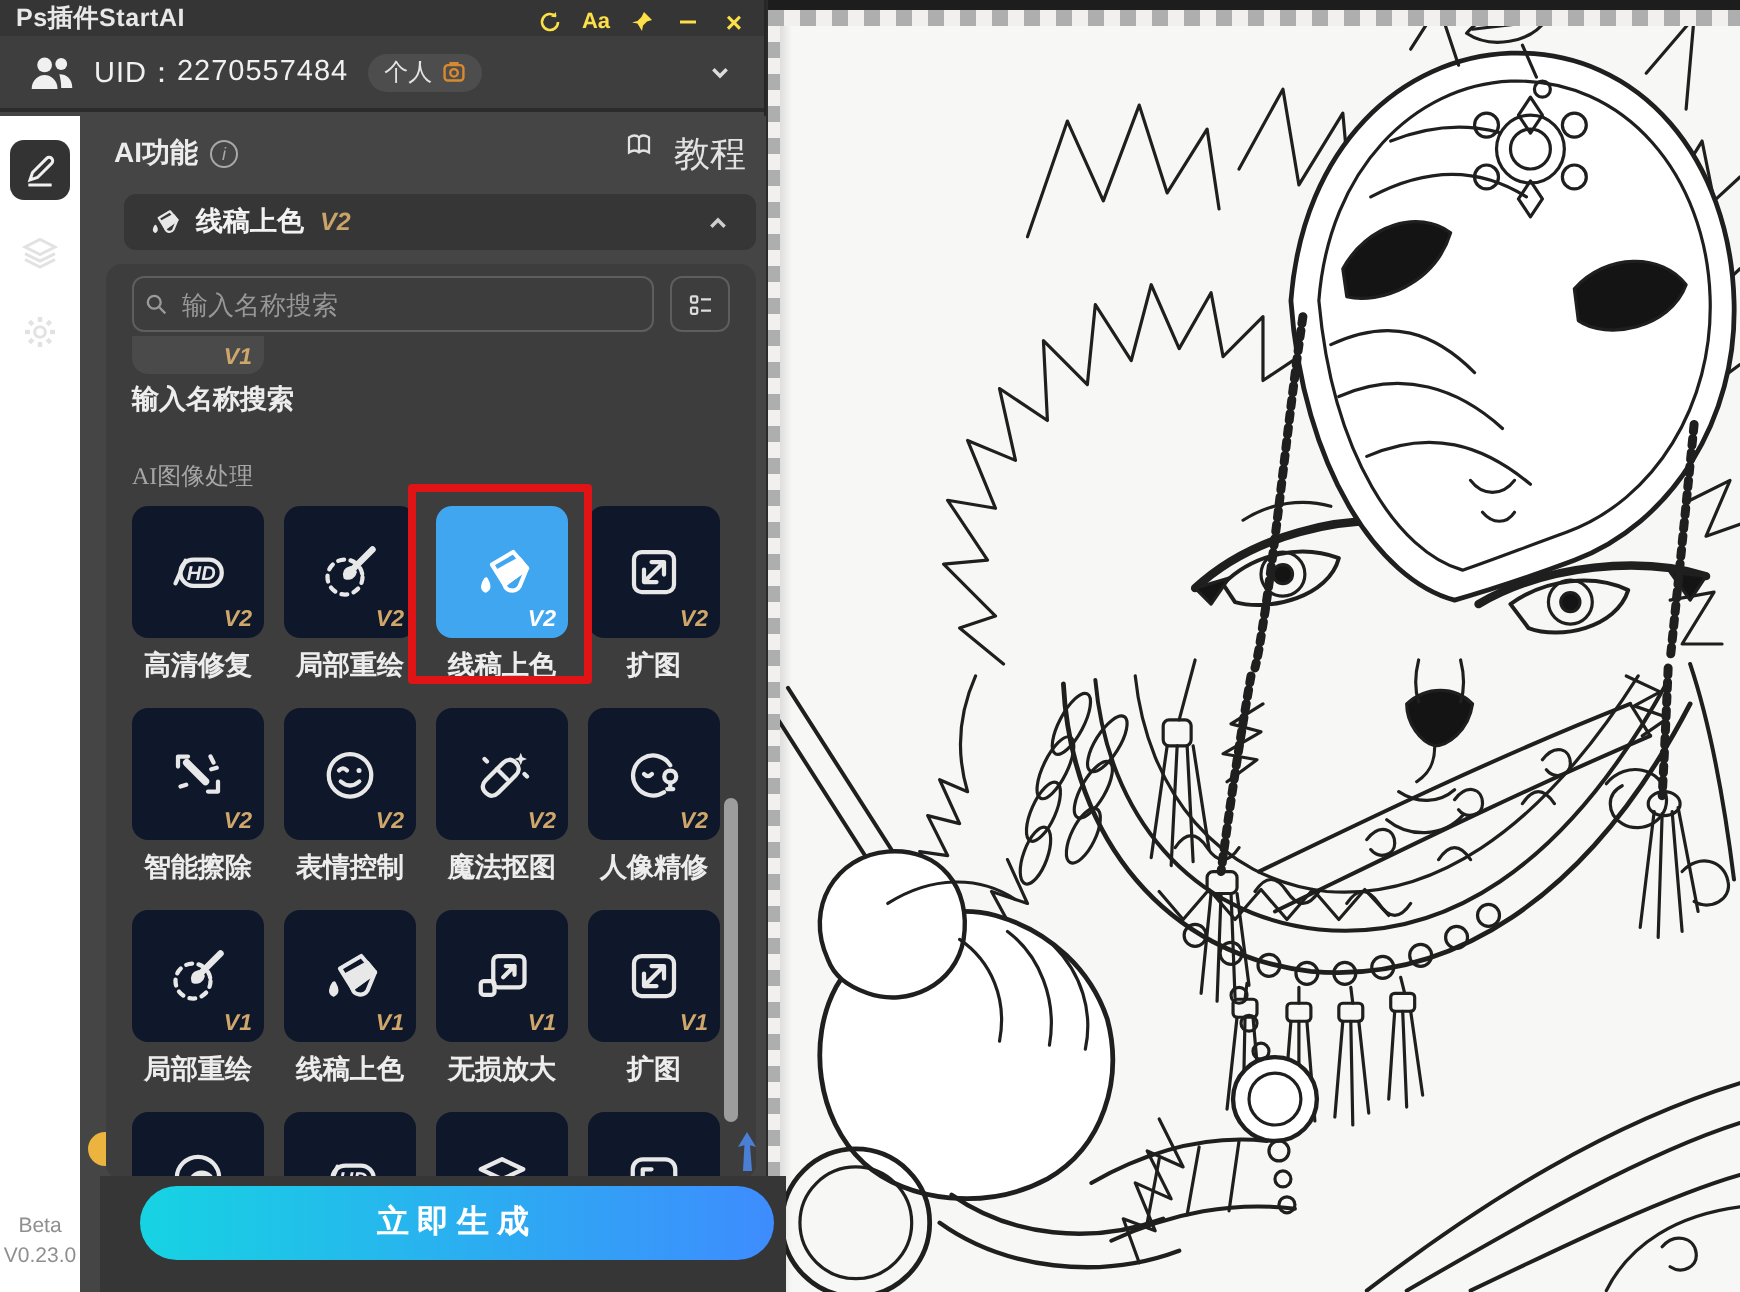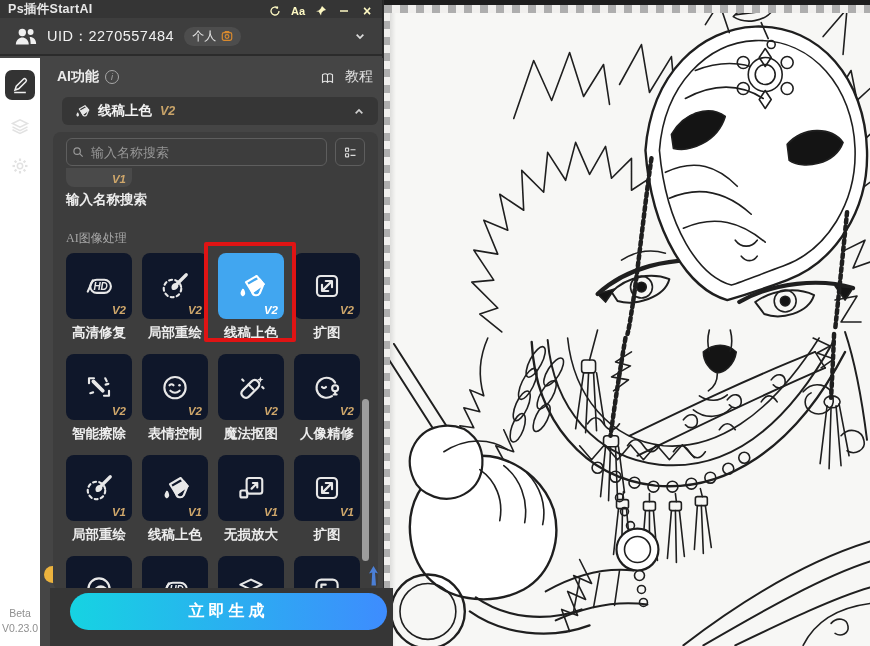--- a/index.html
+++ b/index.html
@@ -6,21 +6,21 @@
   html,body { width:870px; height:646px; overflow:hidden; background:#2b2b2b;
     font-family:"Liberation Sans","DejaVu Sans",sans-serif; }
   .app { position:relative; width:870px; height:646px; }
 
   
   .panel { position:absolute; left:0; top:0; width:383px; height:646px; background:#454545; border-right:1px solid #262626; }
 
   .titlebar { position:absolute; left:0; top:0; width:100%; height:18px; background:#353535;
     display:flex; align-items:flex-end; padding:0 8px; color:#e8e8e8; }
   .titlebar .title { font-size:12.5px; font-weight:bold; letter-spacing:.3px; }
-  .win-icons { margin-left:auto; display:flex; align-items:center; gap:9px; color:#fef9c3; }
+  .win-icons { margin-left:auto; display:flex; align-items:center; gap:9px; color:#fde047; }
   .win-icons .wicon { width:14px; height:14px; display:flex; align-items:center; justify-content:center; font-size:11px; cursor:default; }
   .win-icons svg { width:12px; height:12px; }
 
   .uid-row { position:absolute; left:0; top:18px; width:100%; height:38px; background:#3e3e3e;
     border-bottom:2px solid #2b2b2b; display:flex; align-items:center; padding:0 14px; color:#f0f0f0; }
   .uid-row .usr { width:24px; height:20px; margin-right:9px; }
   .uid-row .uid-text { font-size:14.5px; letter-spacing:.5px; }
   .badge { margin-left:10px; background:#4d4d4d; border-radius:10px; height:19px; padding:0 8px;
     display:flex; align-items:center; gap:5px; font-size:12px; color:#e3e3e3;text-align:center; }
   .badge svg { width:12px; height:12px; }
@@ -33,21 +33,21 @@
   .sb-icon { position:absolute; left:10px; width:20px; height:20px; color:#e2e2e2; }
   .sb-chip svg,.sb-icon svg { width:20px; height:20px; }
   .beta { position:absolute; left:0; bottom:10px; width:40px; text-align:center; color:#8f8f8f; font-size:10.5px; line-height:15px; }
 
   .content { position:absolute; left:40px; top:0; width:343px; height:588px; background:#454545; }
 
   .func-row { position:absolute; left:0; top:0; width:100%; height:38px; display:flex; align-items:center; padding:0 10px 0 17px; }
   .func-row .fr-title { color:#ececec; font-size:14px; font-weight:bold; }
   .info-ic { width:14px; height:14px; border:1.3px solid #a8a8a8; border-radius:50%; color:#a8a8a8;
     font-size:9px; display:flex; align-items:center; justify-content:center; margin-left:6px; font-style:italic; }
-  .tutorial { margin-left:auto; display:flex; align-items:flex-end; gap:10px; color:#e2e2e2; font-size:14px; cursor:pointer; }
+  .tutorial { margin-left:auto; display:flex; align-items:flex-start; gap:10px; color:#e2e2e2; font-size:18px; cursor:pointer; }
   .tutorial svg { width:15px; height:15px; }
 
   .collapse-hd { position:absolute; left:22px; top:39px; width:316px; height:28px; background:#363636; border-radius:6px;
     display:flex; align-items:center; padding:0 12px; gap:8px; }
   .collapse-hd .c-ic { width:16px; height:16px; color:#e8e8e8; }
   .collapse-hd svg { width:16px; height:16px; }
   .collapse-hd .c-title { color:#f2f2f2; font-size:13.5px; font-weight:bold; }
   .collapse-hd .c-ver { color:#c9a469; font-size:12.5px; font-weight:bold; font-style:italic; }
   .collapse-hd .c-chev { margin-left:auto; width:15px; height:15px; color:#cfcfcf; }
 

